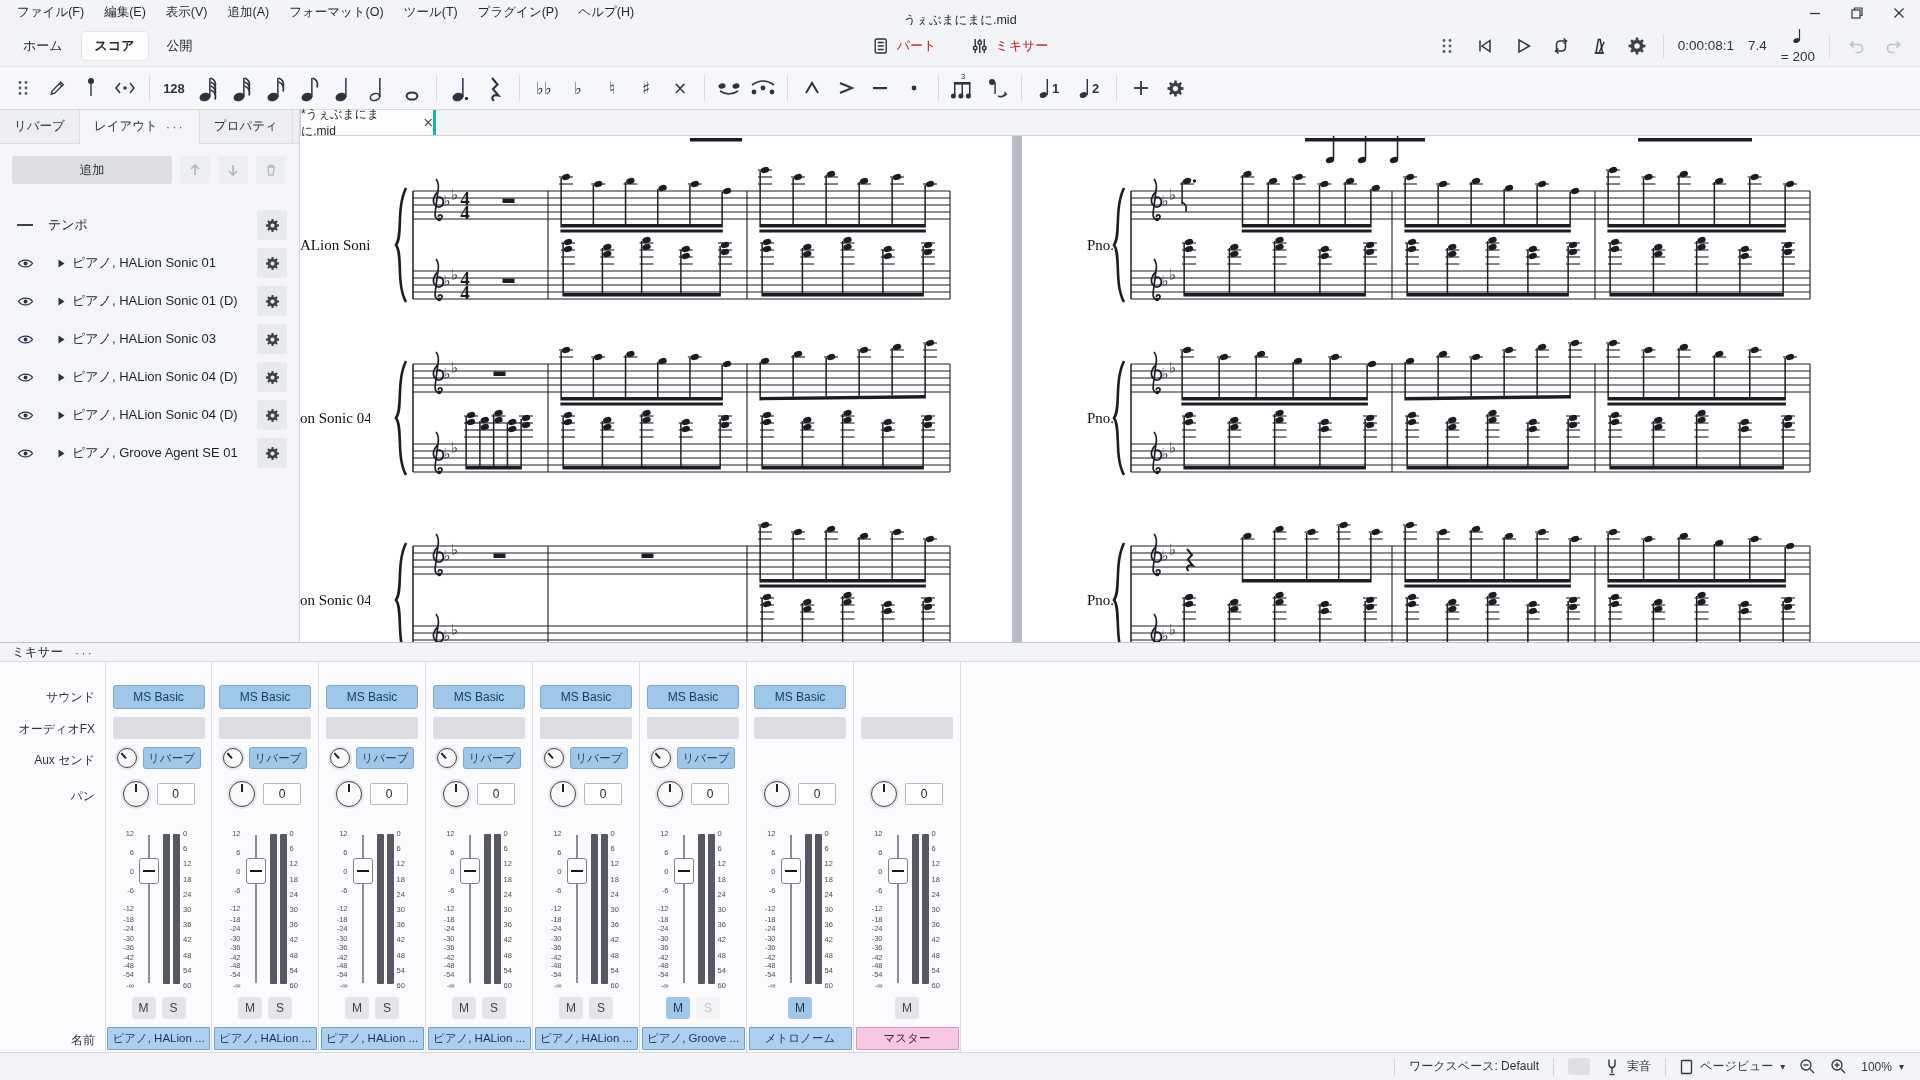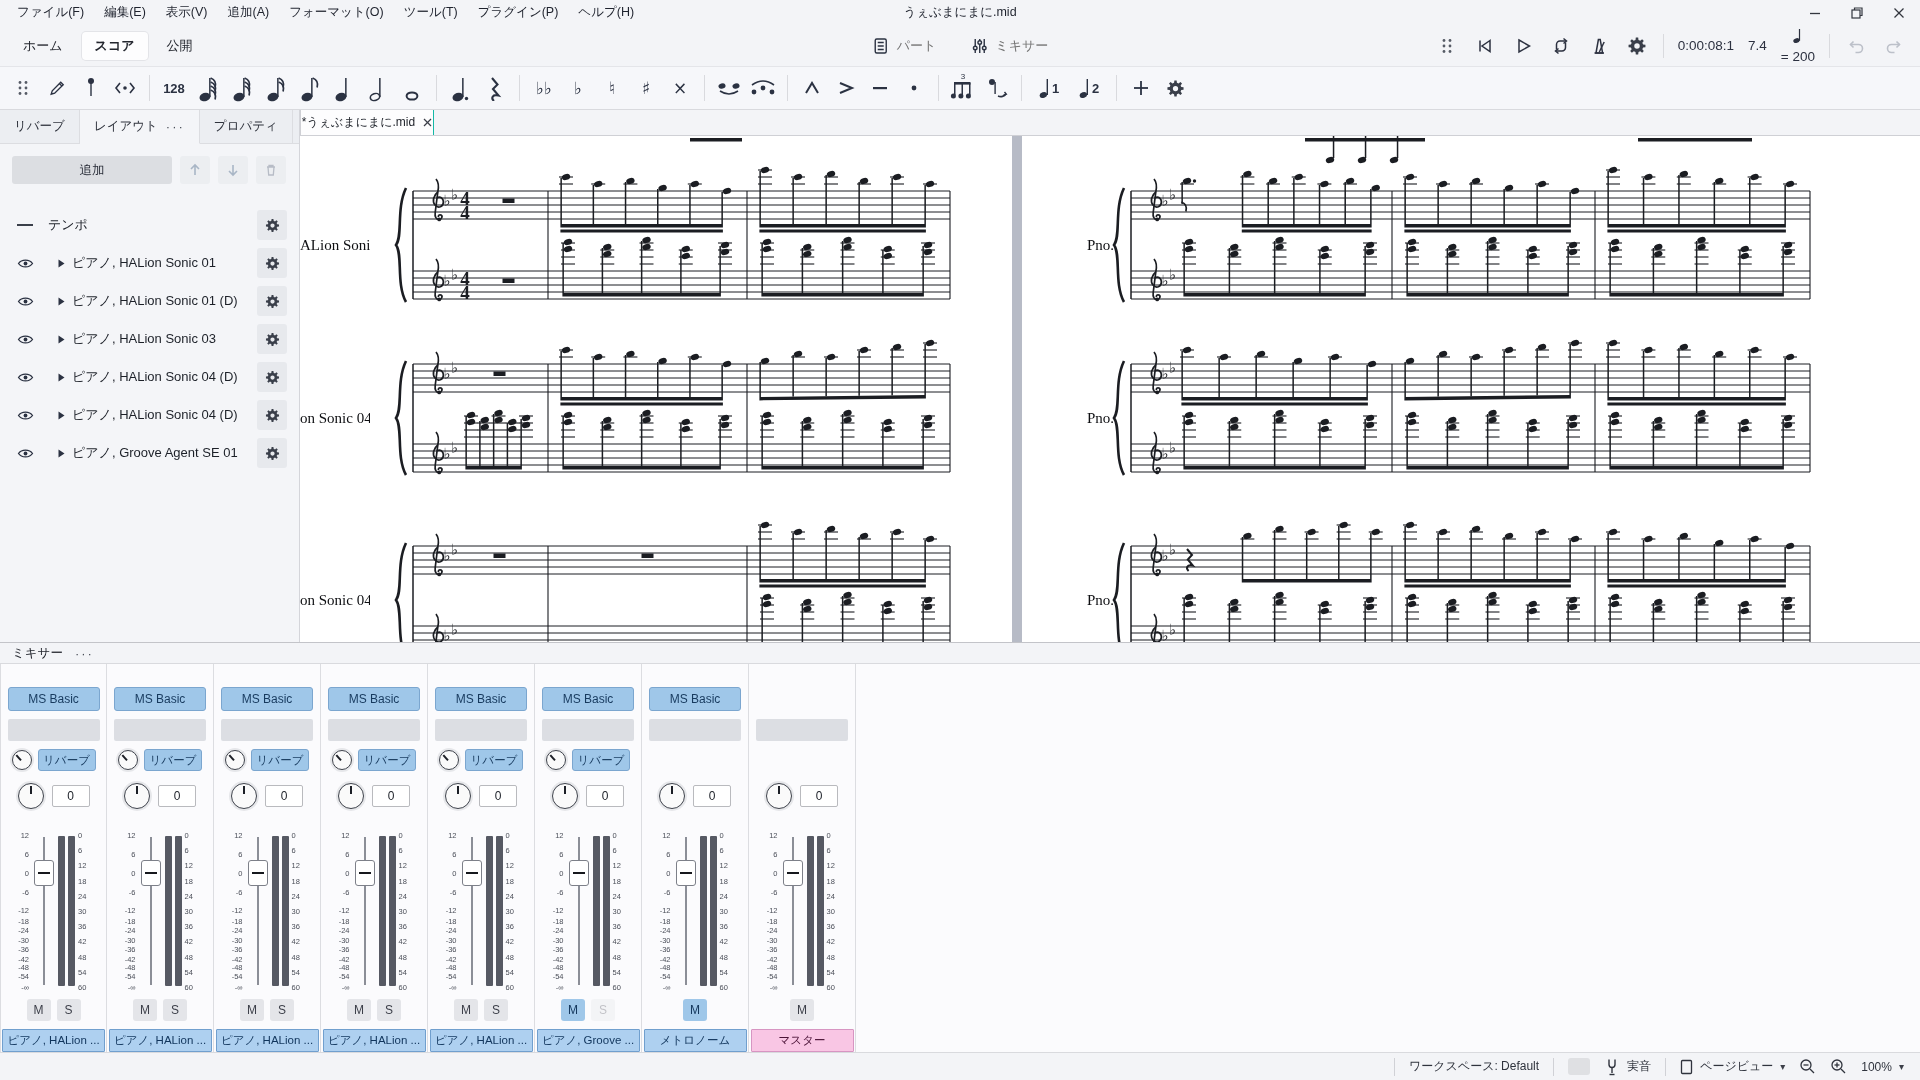--- a/index.html
+++ b/index.html
@@ -3,32 +3,32 @@
 <meta charset="utf-8">
 <style>
   html,body{margin:0;padding:0;background:#e8e9ec;}
   #app{position:relative;width:1920px;height:1080px;overflow:hidden;
        font-family:"Liberation Sans","DejaVu Sans",sans-serif;color:#23262e;
        background:#f3f4f7;user-select:none;}
   
   #titlebar{height:25px;display:flex;align-items:center;background:#f3f4f7;position:relative;}
   #menubar{display:flex;gap:2px;padding-left:8px;}
   .menu-item{font-size:12.5px;padding:3px 9px;border-radius:3px;color:#1f232e;}
-  #win-title{position:absolute;left:50%;top:0;transform:translateX(-50%);height:25px;
+  #win-title{position:absolute;left:50%;top:8px;transform:translateX(-50%);height:25px;
              display:flex;align-items:center;font-size:12.5px;color:#1f232e;}
   #win-controls{position:absolute;right:0;top:0;height:25px;display:flex;}
   .win-btn{width:42px;height:25px;display:flex;align-items:center;justify-content:center;}
   
   #row2{height:41px;display:flex;align-items:center;position:relative;background:#f3f4f7;}
   #main-tabs{display:flex;gap:6px;padding-left:10px;align-items:center;}
   .main-tab{font-size:13px;padding:5px 13px;border-radius:4px;color:#23262e;}
   .main-tab.active{font-weight:700;background:#fdfdfe;box-shadow:0 0 0 1px #e3e4e8;}
   #center-btns{position:absolute;left:50%;top:0;transform:translateX(-50%);height:41px;
                display:flex;align-items:center;gap:34px;}
-  .cbtn{display:flex;align-items:center;gap:7px;font-size:13px;color:#737373;}
+  .cbtn{display:flex;align-items:center;gap:7px;font-size:13px;color:#b91c1c;}
   #playback{position:absolute;right:14px;top:0;height:41px;display:flex;align-items:center;gap:14px;}
   .pb-icon{display:flex;align-items:center;justify-content:center;width:24px;height:24px;}
   .pb-sep{width:1px;height:24px;background:#d9dade;}
   .pb-text{font-size:13.5px;color:#2c3140;white-space:nowrap;}
   
   #toolbar{height:44px;display:flex;align-items:center;gap:4px;padding-left:8px;
            background:#f6f7fa;border-top:1px solid #e4e5e9;border-bottom:1px solid #d9dade;box-sizing:border-box;}
   .tb-btn{width:30px;height:32px;display:flex;align-items:center;justify-content:center;border-radius:3px;}
   .tb-sep{width:1px;height:26px;background:#d9dade;margin:0 5px;}
   .tb-num{font-weight:700;font-size:13px;color:#2b3242;}
@@ -50,22 +50,22 @@
   .p-row{height:38px;display:flex;align-items:center;}
   .p-eye{width:26px;margin-left:12px;display:flex;justify-content:center;}
   .p-caret{width:22px;margin-left:12px;display:flex;justify-content:center;}
   .p-label{flex:1;font-size:13px;color:#1c2028;white-space:nowrap;overflow:hidden;}
   .p-gear{width:30px;height:30px;background:#e7e9ed;border-radius:3px;margin-right:12px;
           display:flex;align-items:center;justify-content:center;}
   .tempo-dash{width:16px;height:2px;background:#3a3f4a;}
   
   #scorearea{flex:1;display:flex;flex-direction:column;min-width:0;}
   #doctabbar{height:26px;background:#f3f4f7;border-bottom:1px solid #cfd0d5;display:flex;box-sizing:border-box;}
-  #doctab{width:132px;display:flex;align-items:center;justify-content:center;gap:8px;background:#fdfdfe;
-          border-right:1px solid #14b8a6;border-left:1px solid #cfd0d5;font-size:12px;color:#1c2028;}
+  #doctab{width:132px;display:flex;align-items:center;justify-content:center;gap:16px;background:#fdfdfe;
+          border-right:3px solid #14b8a6;border-left:1px solid #cfd0d5;font-size:12px;color:#1c2028;}
   #canvas{position:relative;height:506px;background:#ffffff;overflow:hidden;}
   #score-svg{position:absolute;left:0;top:0;}
   .score-label{position:absolute;font-family:"Liberation Serif","DejaVu Serif",serif;font-size:15px;
                color:#0e0f12;height:18px;line-height:18px;text-align:right;overflow:hidden;white-space:nowrap;}
   #page-gap{position:absolute;left:712px;top:0;width:10px;height:506px;background:#b7bbc6;}
   
   #mixer{height:410px;display:flex;flex-direction:column;border-top:1px solid #c3c4c9;box-sizing:border-box;background:#fbfbfd;}
   #mixer-header{height:30px;background:#f3f4f7;border-bottom:1px solid #d9dade;display:flex;align-items:center;
                 gap:12px;padding-left:12px;box-sizing:border-box;font-size:12.5px;color:#23262e;}
   #mixer-body{flex:1;display:flex;}
@@ -1663,20 +1663,29 @@
       </div>
     </div>
   </div>
 
   <div id="mixer">
     <div id="mixer-header">
       <span>ミキサー</span>
       <span class="tab-dots">···</span>
     </div>
     <div id="mixer-body">
+      <div id="mix-labels">
+        <div class="mix-lab r-sound">サウンド</div>
+        <div class="mix-lab r-fx">オーディオFX</div>
+        <div class="mix-lab r-aux">Aux センド</div>
+        <div class="mix-lab r-pan">パン</div>
+        <div class="r-fader"></div>
+        <div class="r-ms"></div>
+        <div class="mix-lab r-name" style="display:flex;align-items:center;">名前</div>
+      </div>
       <div id="strips" style="display:flex;">
           <div class="strip">
             <div class="r-sound">
               <div class="msb">MS Basic</div>
             </div>
             <div class="fxbox r-fx"></div>
             <div class="r-aux">
               <div class="knob sm">
                 <div class="tick"></div>
               </div>

